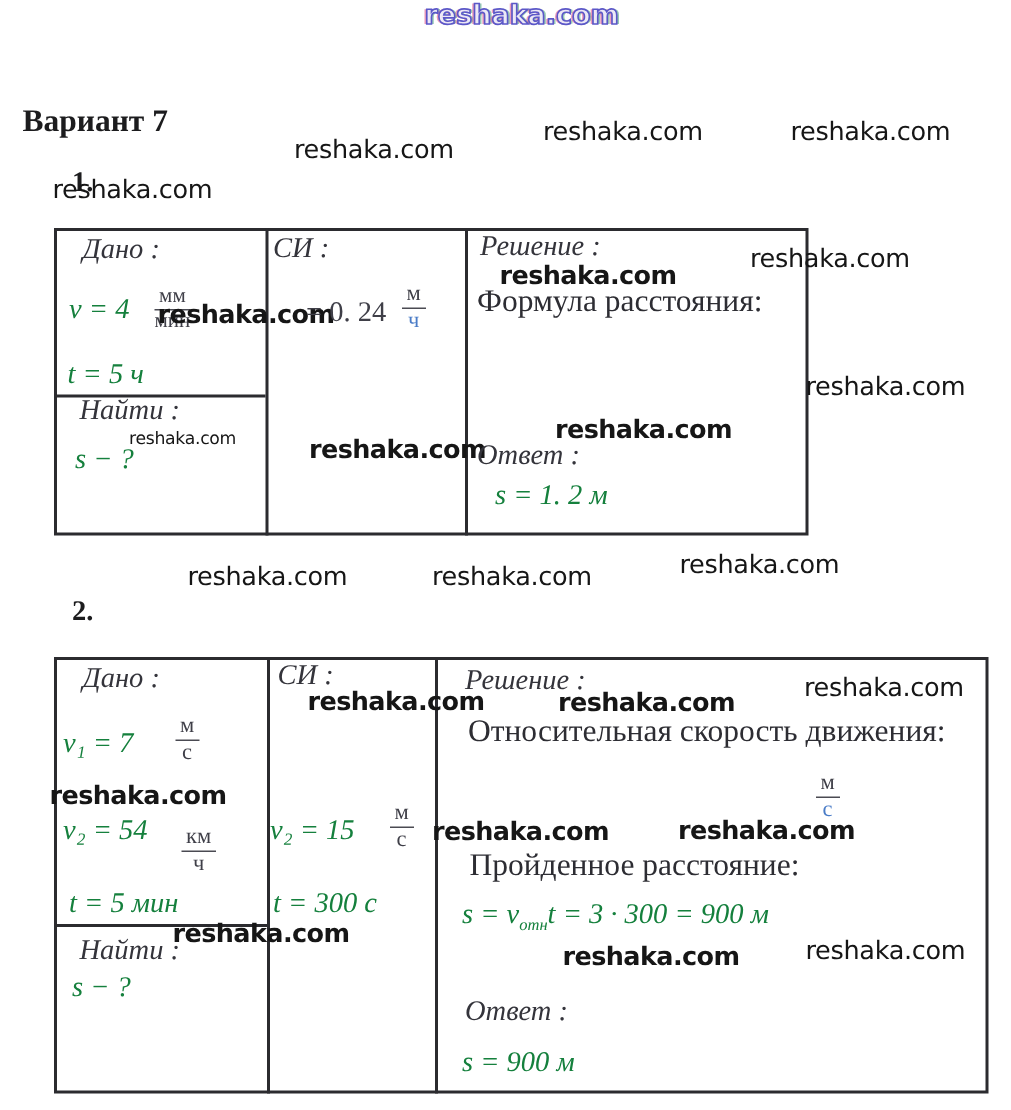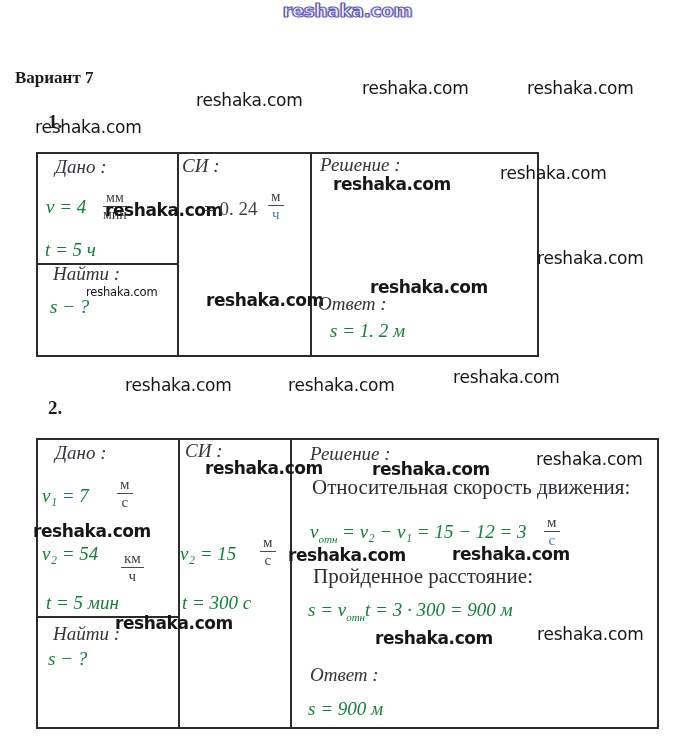--- a/index.html
+++ b/index.html
@@ -10,21 +10,21 @@
   
   .wm{font-family:"DejaVu Sans","Liberation Sans",sans-serif;color:#161616;
       font-size:17px;letter-spacing:-0.2px;}
   .wm.b{font-weight:bold;letter-spacing:-0.4px;}
   .wm.small{font-size:11.5px;}
   .wm-color{font-family:"DejaVu Sans","Liberation Sans",sans-serif;font-weight:bold;
       font-size:18px;color:rgba(240,240,252,0.92);
       -webkit-text-stroke:1.1px #5b57c8;
       text-shadow:-1.5px 0 0 rgba(219,72,130,0.55),1.5px 0 0 rgba(66,158,118,0.55);}
   
-  .h1{font-weight:bold;font-size:17px;color:#1c1c1e;}
+  .h1{font-weight:bold;font-size:21px;color:#1c1c1e;}
   .num{font-weight:bold;font-size:19px;color:#1c1c1e;}
   .lbl{font-style:italic;font-size:19px;color:#34343b;}
   .txt{font-size:21px;color:#2d2d33;}
   .math{font-size:19px;font-style:italic;color:#15803d;}
   .mathu{font-size:19px;color:#3f3f48;}
   .sub{font-size:11px;font-style:italic;vertical-align:-5px;letter-spacing:0;}
   .blue{color:#4a7cc7;}
   
   .frac{position:absolute;text-align:center;font-size:15px;color:#3f3f48;line-height:1.15;}
   .frac .fn{display:block;border-bottom:1.4px solid #4a4a52;padding:0 3px;}
@@ -69,20 +69,21 @@
   <span class="abs lbl" style="left:182px;top:156px">СИ :</span>
   <span class="abs mathu" style="left:204px;top:199px">= 0. 24</span>
   <span class="frac" style="left:268px;top:188px">
     <span class="fn">м</span>
     <span class="fd blue">ч</span>
   </span>
   <span class="abs wm b" style="left:206px;top:292px">reshaka.com</span>
 
   <span class="abs lbl" style="left:320px;top:155px">Решение :</span>
   <span class="abs wm b" style="left:333px;top:176px">reshaka.com</span>
+  <span class="abs txt" style="left:318px;top:189px">Формула расстояния:</span>
   <span class="abs wm b" style="left:370px;top:279px">reshaka.com</span>
   <span class="abs lbl" style="left:318px;top:294px">Ответ :</span>
   <span class="abs math" style="left:330px;top:321px">s = 1. 2 м</span>
 
   <span class="abs wm" style="left:500px;top:165px">reshaka.com</span>
   <span class="abs wm" style="left:537px;top:250px">reshaka.com</span>
 
   <span class="abs wm" style="left:125px;top:377px">reshaka.com</span>
   <span class="abs wm" style="left:288px;top:377px">reshaka.com</span>
   <span class="abs wm" style="left:453px;top:369px">reshaka.com</span>
@@ -117,21 +118,20 @@
     <span class="fn">м</span>
     <span class="fd">с</span>
   </span>
   <span class="abs math" style="left:182px;top:593px">t = 300 с</span>
 
   <span class="abs lbl" style="left:310px;top:444px">Решение :</span>
   <span class="abs wm" style="left:536px;top:451px">reshaka.com</span>
   <span class="abs wm b" style="left:372px;top:461px">reshaka.com</span>
   <span class="abs txt" style="left:312px;top:476px">Относительная скорость движения:</span>
 
-  <span class="abs math" style="left:310px;top:522px"><span>v</span><span class="sub">отн</span><span> = v₂ − v₁ = 15 − 12 = 3</span></span>
   <span class="frac" style="left:544px;top:514px">
     <span class="fn">м</span>
     <span class="fd blue">с</span>
   </span>
   <span class="abs wm b" style="left:288px;top:547px">reshaka.com</span>
   <span class="abs wm b" style="left:452px;top:546px">reshaka.com</span>
 
   <span class="abs txt" style="left:313px;top:565px">Пройденное расстояние:</span>
   <span class="abs math" style="left:308px;top:600px"><span>s = v</span><span class="sub">отн</span><span>t = 3 · 300 = 900 м</span></span>
   <span class="abs wm b" style="left:375px;top:630px">reshaka.com</span>

